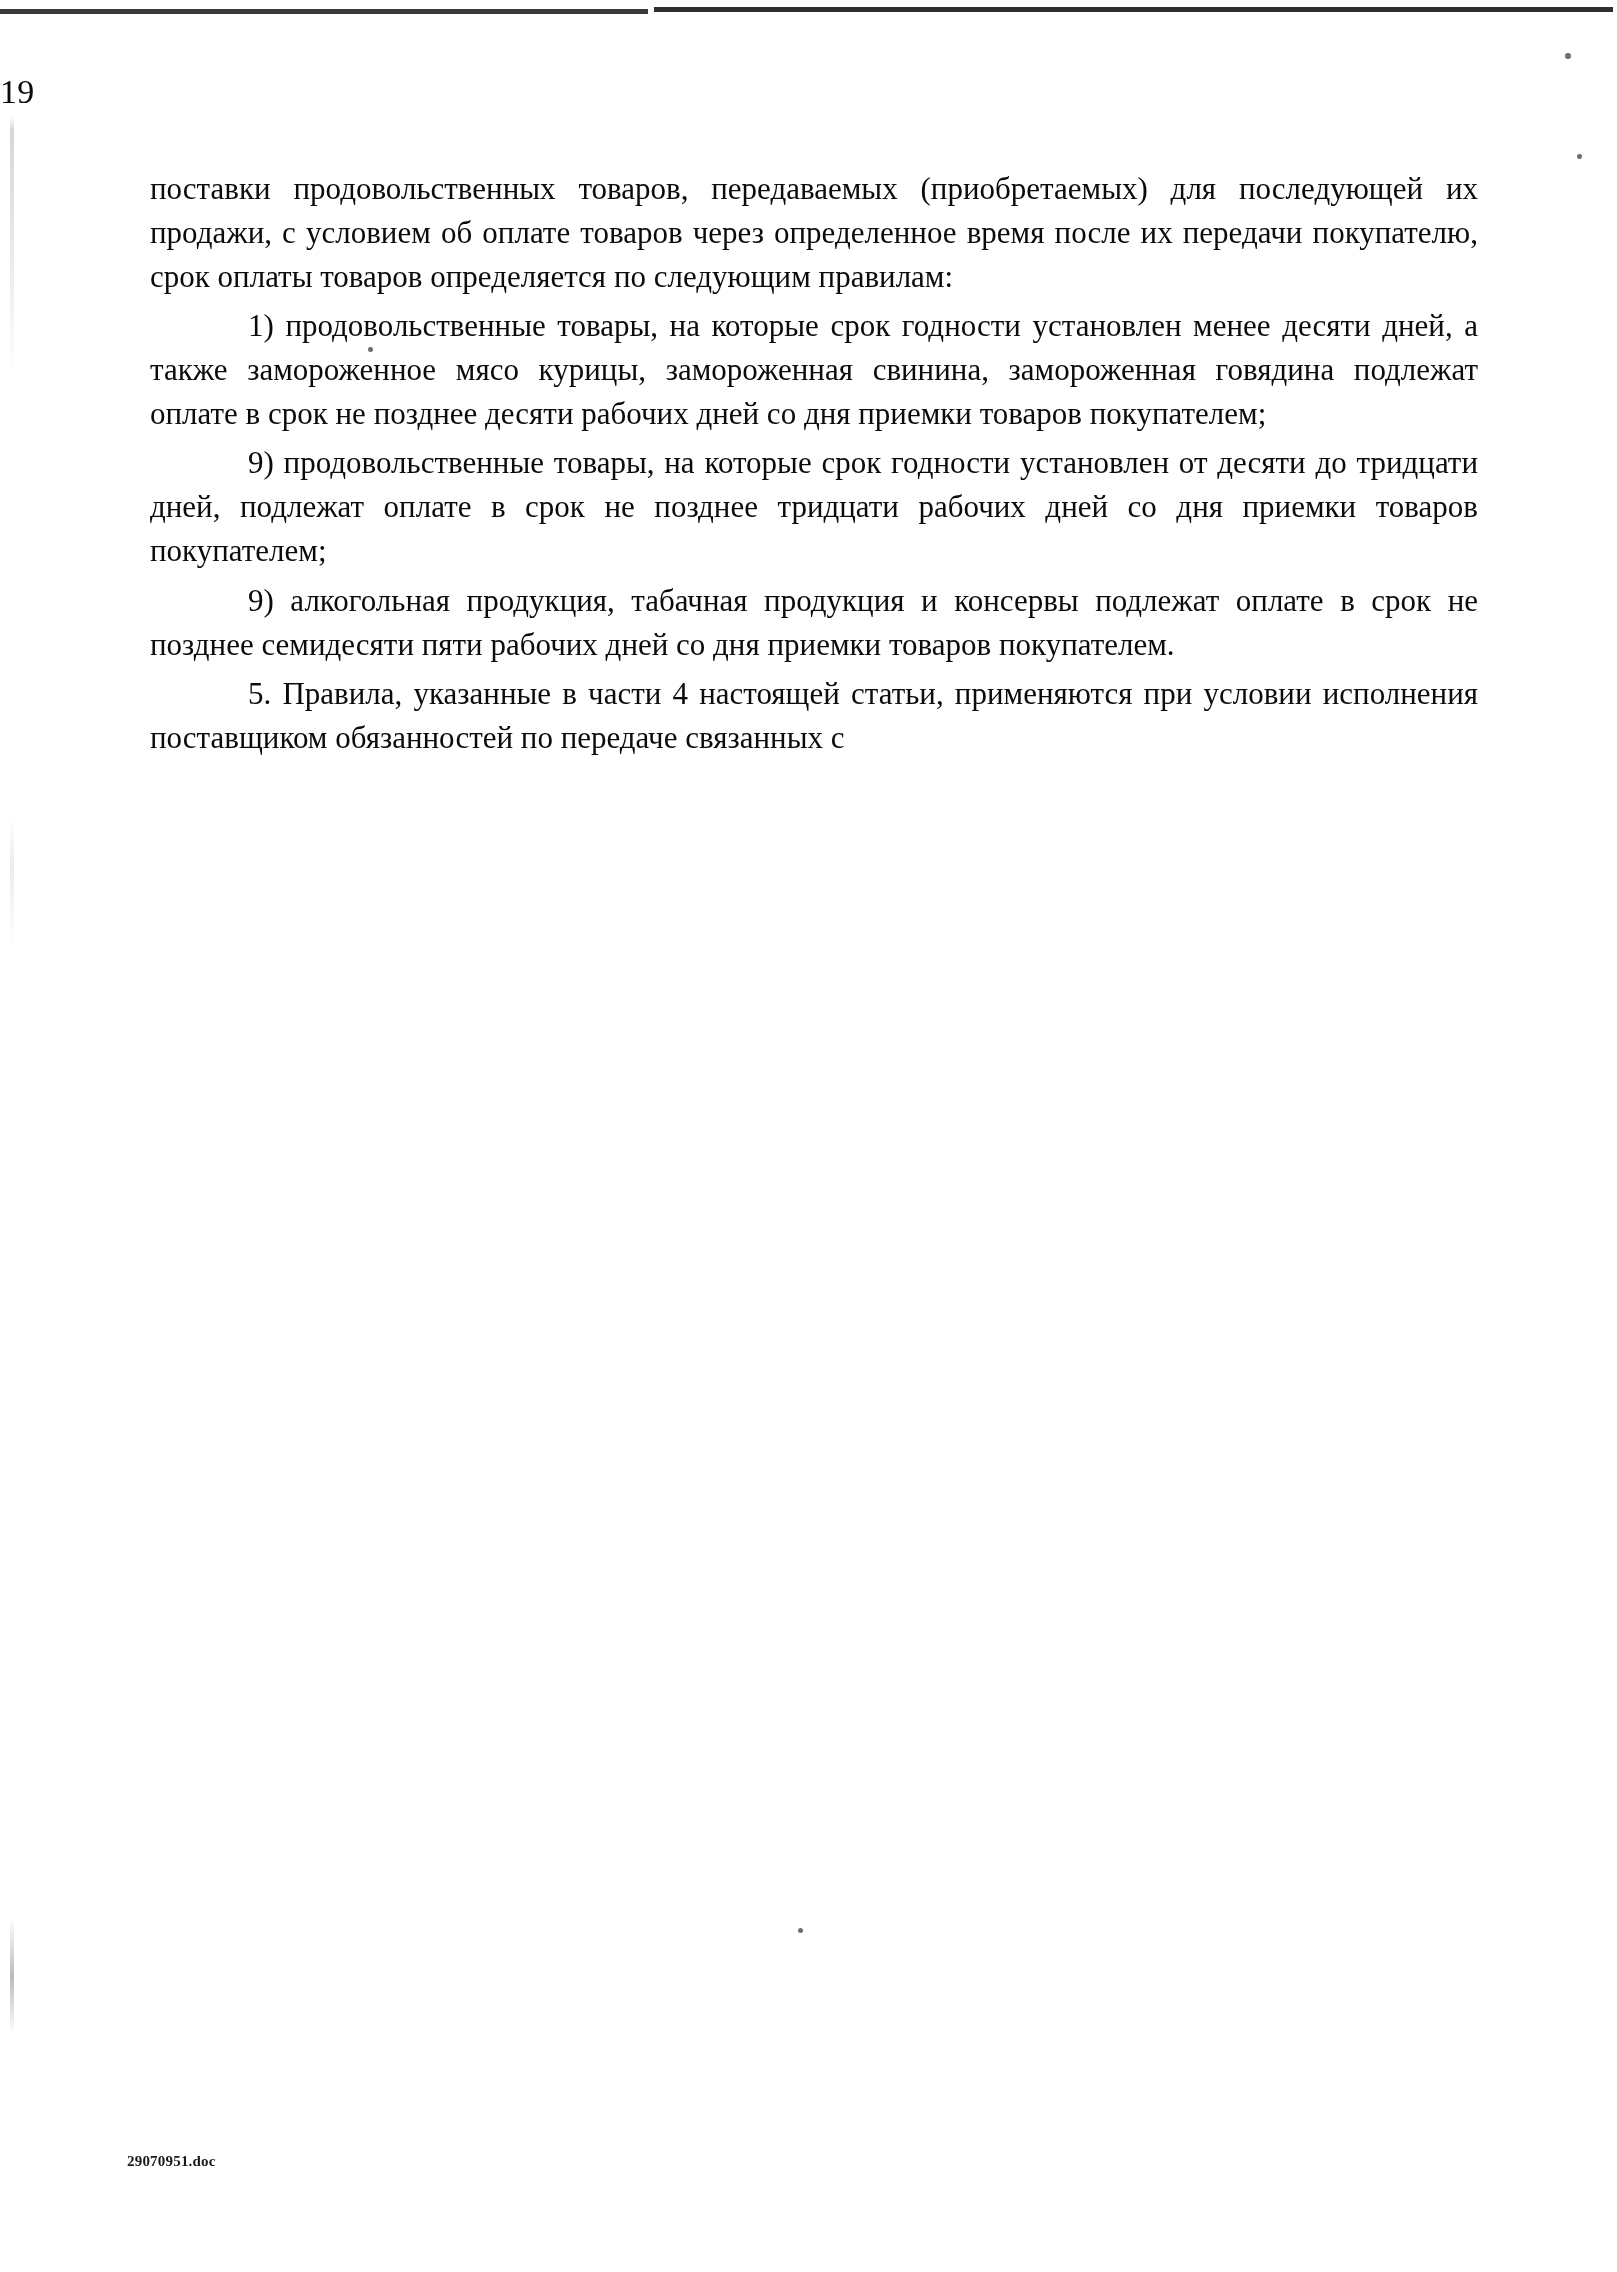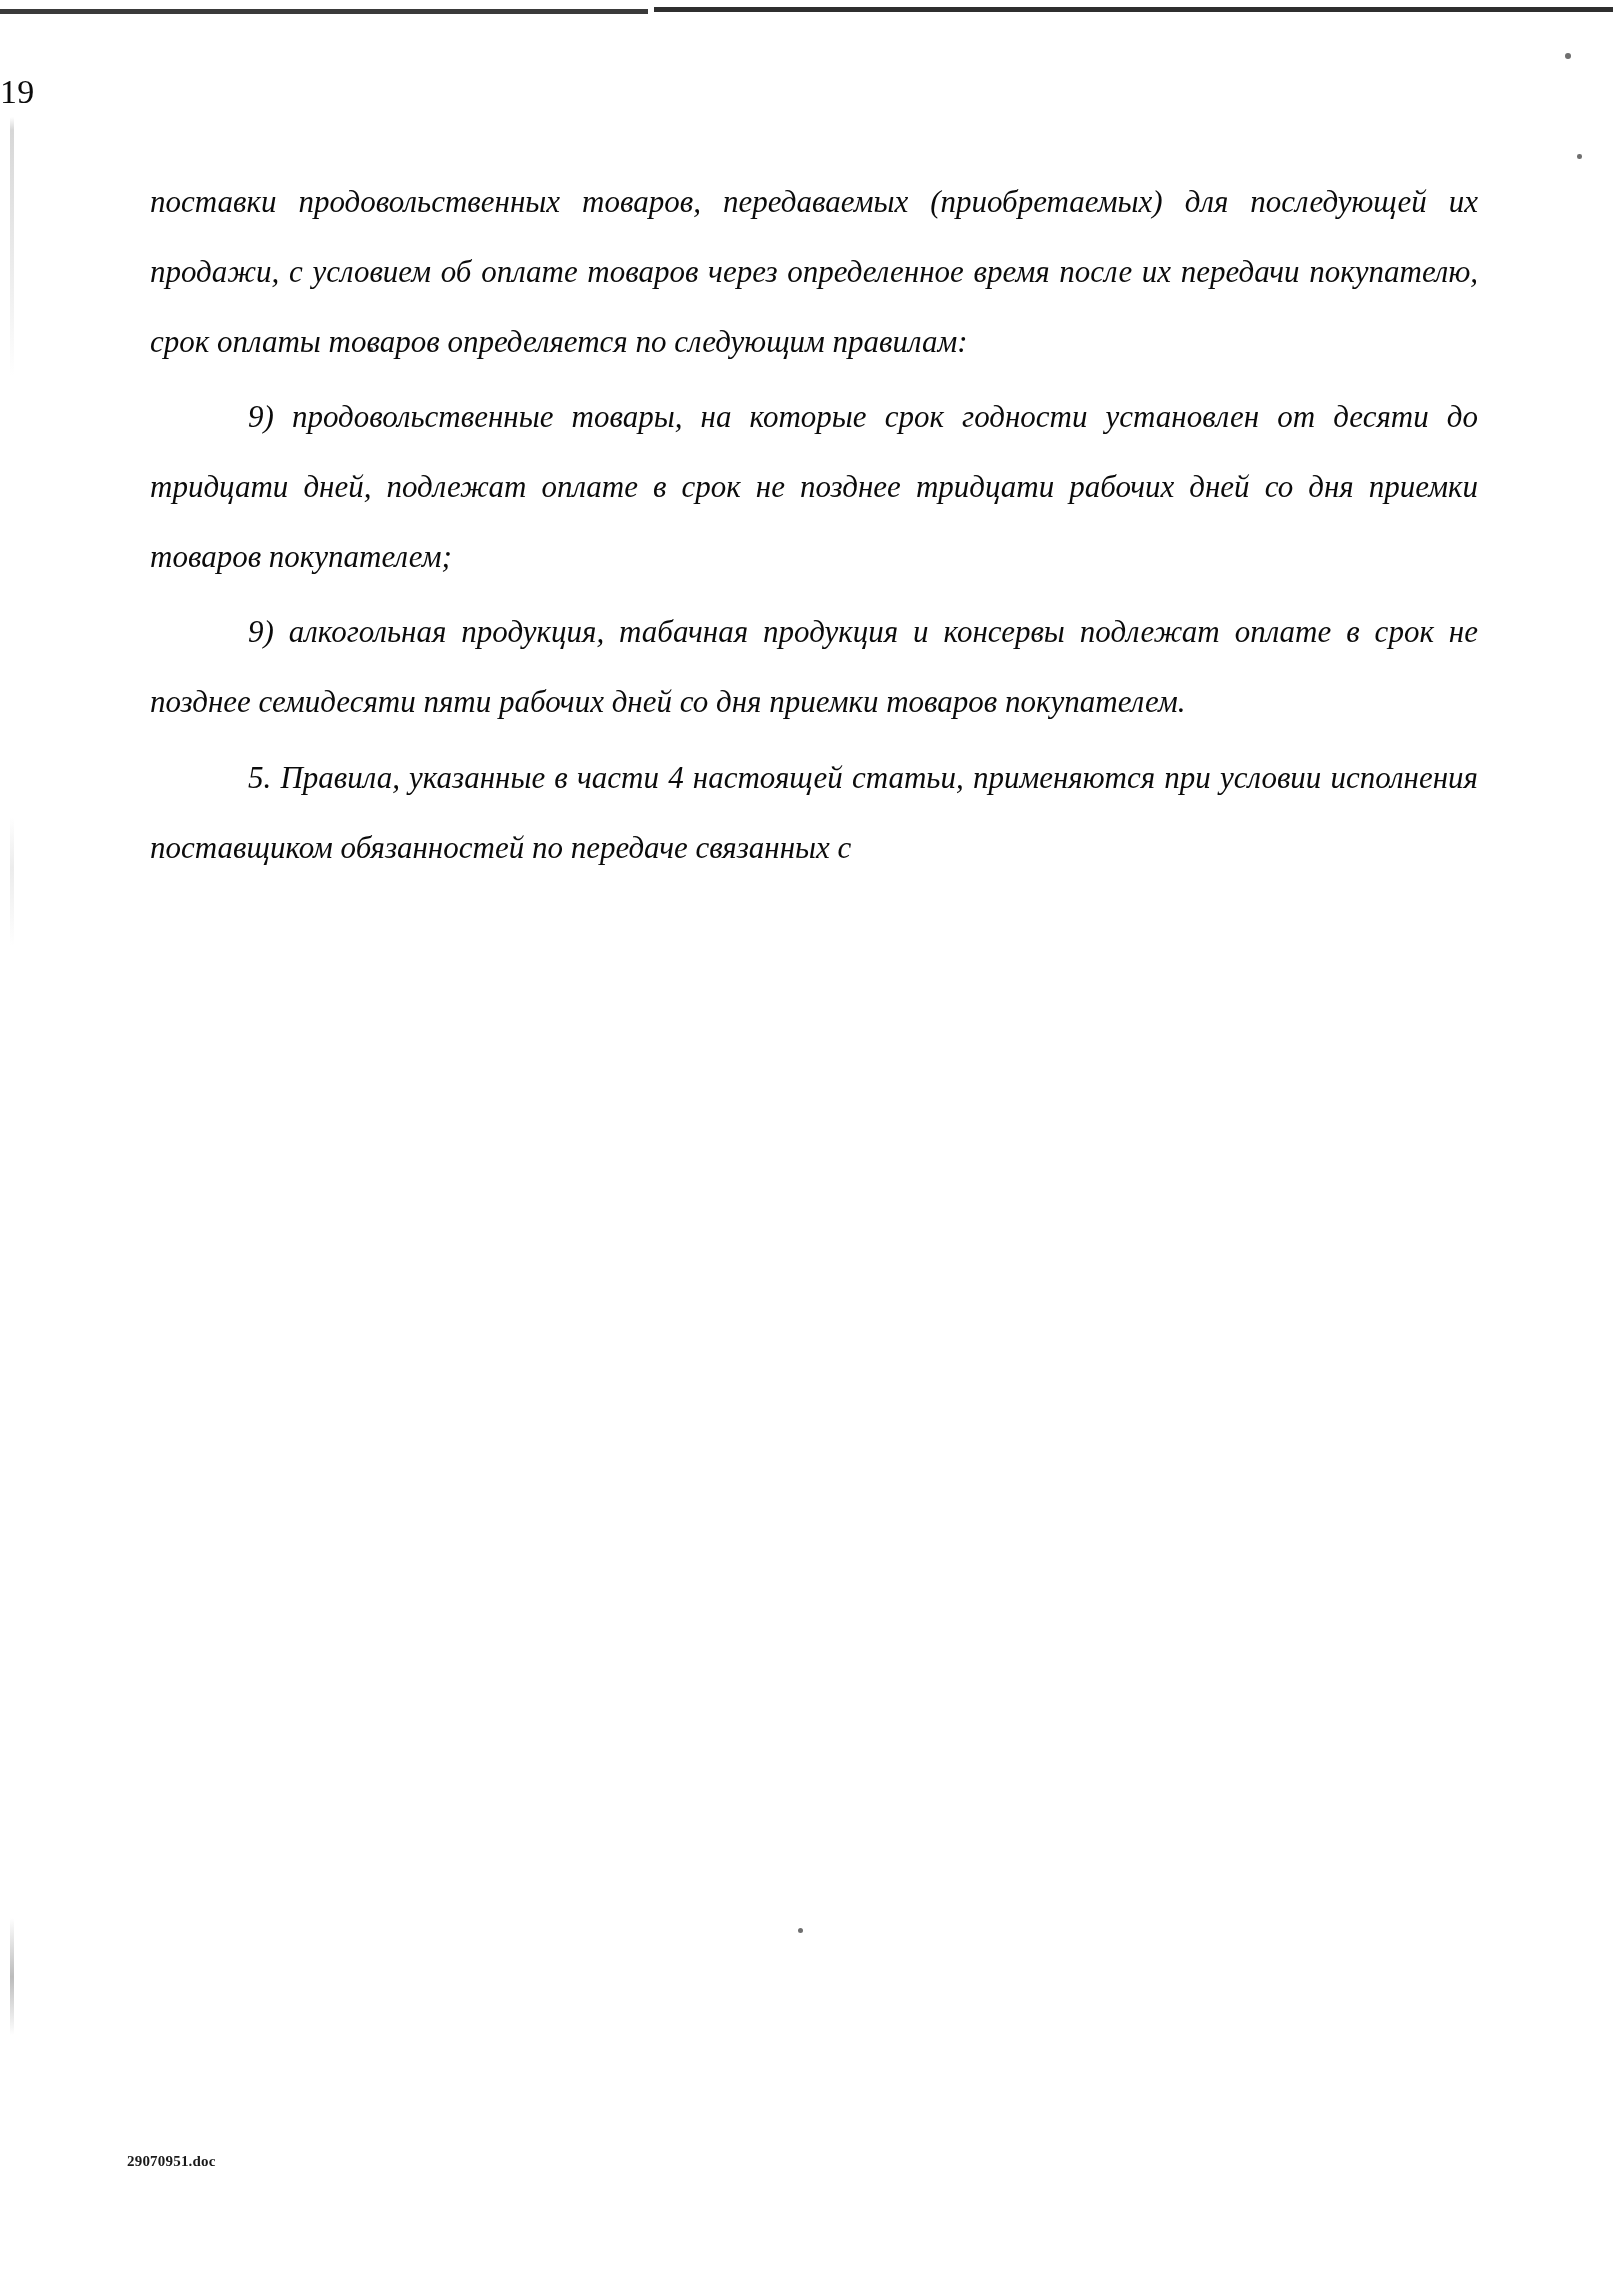--- a/index.html
+++ b/index.html
@@ -75,25 +75,24 @@
     letter-spacing: 0.3px;
   }
   .body-text {
     position: absolute;
     left: 150px;
     top: 167px;
     width: 1328px;
   }
   .para {
     font-size: 31px;
-    line-height: 70px;
+    line-height: 44px;
     text-align: justify;
     text-justify: inter-word;
     margin: 0 0 5.2px 0;
-    font-style: italic;
   }
   .para.indent {
     text-indent: 98px;
   }
   .para.last-line-left:last-child {
     text-align-last: left;
   }
   .footer-file {
     position: absolute;
     left: 127px;
@@ -119,20 +118,21 @@
 
   <div class="speck" style="left:1565px; top:53px; width:5.8px; height:5.8px;"></div>
   <div class="speck" style="left:1577px; top:154px; width:4.5px; height:4.5px;"></div>
   <div class="speck" style="left:368px; top:347px; width:4.5px; height:4.5px;"></div>
   <div class="speck" style="left:798px; top:1928px; width:5.2px; height:5.2px;"></div>
 
   <div class="page-number">19</div>
 
   <div class="body-text">
     <p class="para">поставки продовольственных товаров, передаваемых (приобретаемых) для последующей их продажи, с условием об оплате товаров через определенное время после их передачи покупателю, срок оплаты товаров определяется по следующим правилам:</p>
+    <p class="para indent">1) продовольственные товары, на которые срок годности установлен менее десяти дней, а также замороженное мясо курицы, замороженная свинина, замороженная говядина подлежат оплате в срок не позднее десяти рабочих дней со дня приемки товаров покупателем;</p>
     <p class="para indent">9) продовольственные товары, на которые срок годности установлен от десяти до тридцати дней, подлежат оплате в срок не позднее тридцати рабочих дней со дня приемки товаров покупателем;</p>
     <p class="para indent">9) алкогольная продукция, табачная продукция и консервы подлежат оплате в срок не позднее семидесяти пяти рабочих дней со дня приемки товаров покупателем.</p>
     <p class="para indent last-line-left">5. Правила, указанные в части 4 настоящей статьи, применяются при условии исполнения поставщиком обязанностей по передаче связанных с</p>
   </div>
 
   <div class="footer-file">29070951.doc</div>
 
 </div>
 
 

